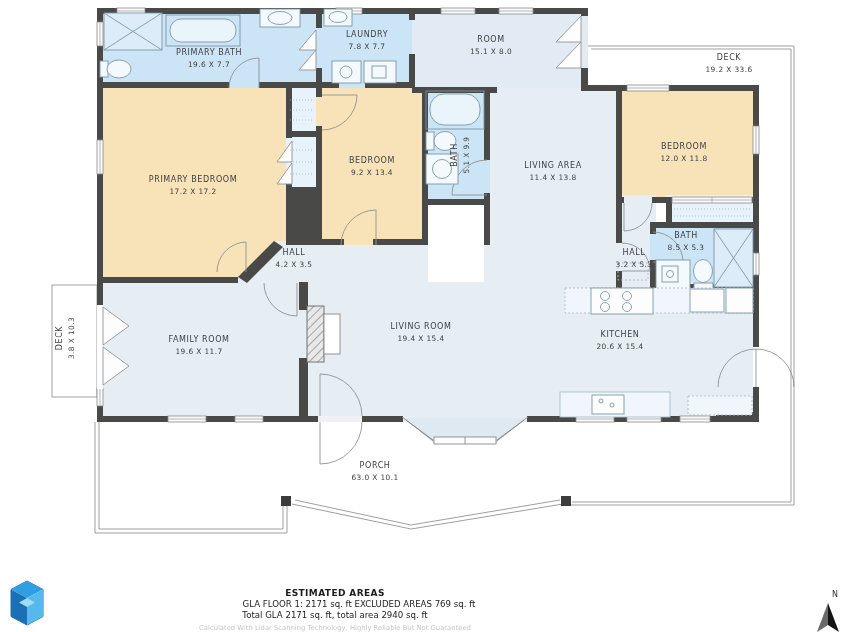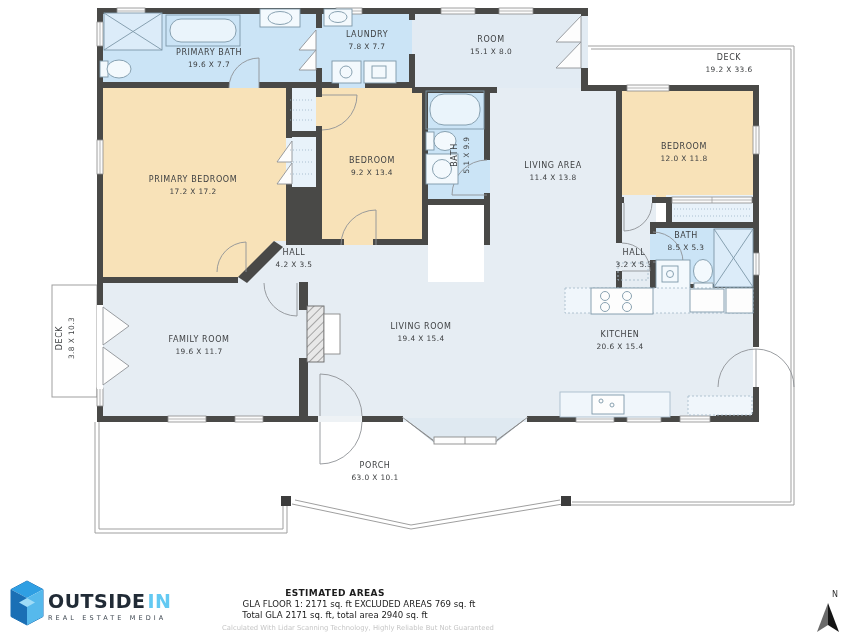--- a/index.html
+++ b/index.html
@@ -7,21 +7,21 @@
          font-family:"DejaVu Sans",sans-serif;}
   .plan{position:absolute;left:0;top:0;width:843px;height:632px;}
   .rlabel{position:absolute;transform:translate(-50%,-50%);text-align:center;color:#3d3f41;
           font:500 8px/1.5 "DejaVu Sans",sans-serif;letter-spacing:.6px;white-space:nowrap;}
   .rlabel .rdims{font-size:7.4px;letter-spacing:.4px;}
   .vert{transform:translate(-50%,-50%) rotate(-90deg);}
   .areas{position:absolute;left:0;width:670px;text-align:center;color:#1c1c1c;}
   .areas-title{top:588px;font:700 9px "DejaVu Sans",sans-serif;letter-spacing:.4px;}
   .areas-l1{top:599px;font:400 8.6px "DejaVu Sans",sans-serif;padding-left:24px;}
   .areas-l2{top:610px;font:400 8.6px "DejaVu Sans",sans-serif;}
-  .areas-disc{top:624px;font:400 6.8px "DejaVu Sans",sans-serif;color:#c6c6c6;margin-left:23px;}
+  .areas-disc{top:624px;font:400 6.8px "DejaVu Sans",sans-serif;color:#c6c6c6;}
   .logo{position:absolute;left:10px;top:580px;display:flex;align-items:flex-start;}
   .logo-txt{margin-left:4px;padding-top:12px;}
   .brand{font:800 19px/1 "DejaVu Sans",sans-serif;letter-spacing:.5px;color:#212b36;white-space:nowrap;}
   .brand .in{color:#63c9f2;margin-left:2px;}
   .tagline{font:400 6.5px "DejaVu Sans",sans-serif;letter-spacing:3.1px;color:#3d4650;margin-top:3px;}
   .compass{position:absolute;left:824px;top:590px;width:22px;text-align:center;
            font:400 8px "DejaVu Sans",sans-serif;color:#333;}
 </style>
 </head>
 <body>
@@ -357,24 +357,20 @@
 </div>
 
 <div class="logo">
   <svg width="34" height="46" viewBox="0 0 34 46">
     <polygon points="17,1 33,9.5 33,36.5 17,45 1,36.5 1,9.5" fill="#ffffff" stroke="#1a6fb5" stroke-width="1"></polygon>
     <polygon points="17,1 33,9.5 17,18 1,9.5" fill="#2f9fe3"></polygon>
     <polygon points="1,9.5 17,18 17,45 1,36.5" fill="#1a6fb5"></polygon>
     <polygon points="33,9.5 17,18 17,45 33,36.5" fill="#56b9ec"></polygon>
     <polygon points="17,18 25,22.5 17,27 9,22.5" fill="#9fdcf7"></polygon>
   </svg>
-  <div class="logo-txt">
-    <div class="brand"><span>OUTSIDE</span><span class="in">IN</span></div>
-    <div class="tagline">REAL ESTATE MEDIA</div>
-  </div>
 </div>
 
 <div class="areas areas-title">ESTIMATED AREAS</div>
 <div class="areas areas-l1">GLA FLOOR 1: 2171 sq. ft EXCLUDED AREAS 769 sq. ft</div>
 <div class="areas areas-l2">Total GLA 2171 sq. ft, total area 2940 sq. ft</div>
 <div class="areas areas-disc">Calculated With Lidar Scanning Technology, Highly Reliable But Not Guaranteed</div>
 
 <div class="compass">N</div>
 
 </div>

